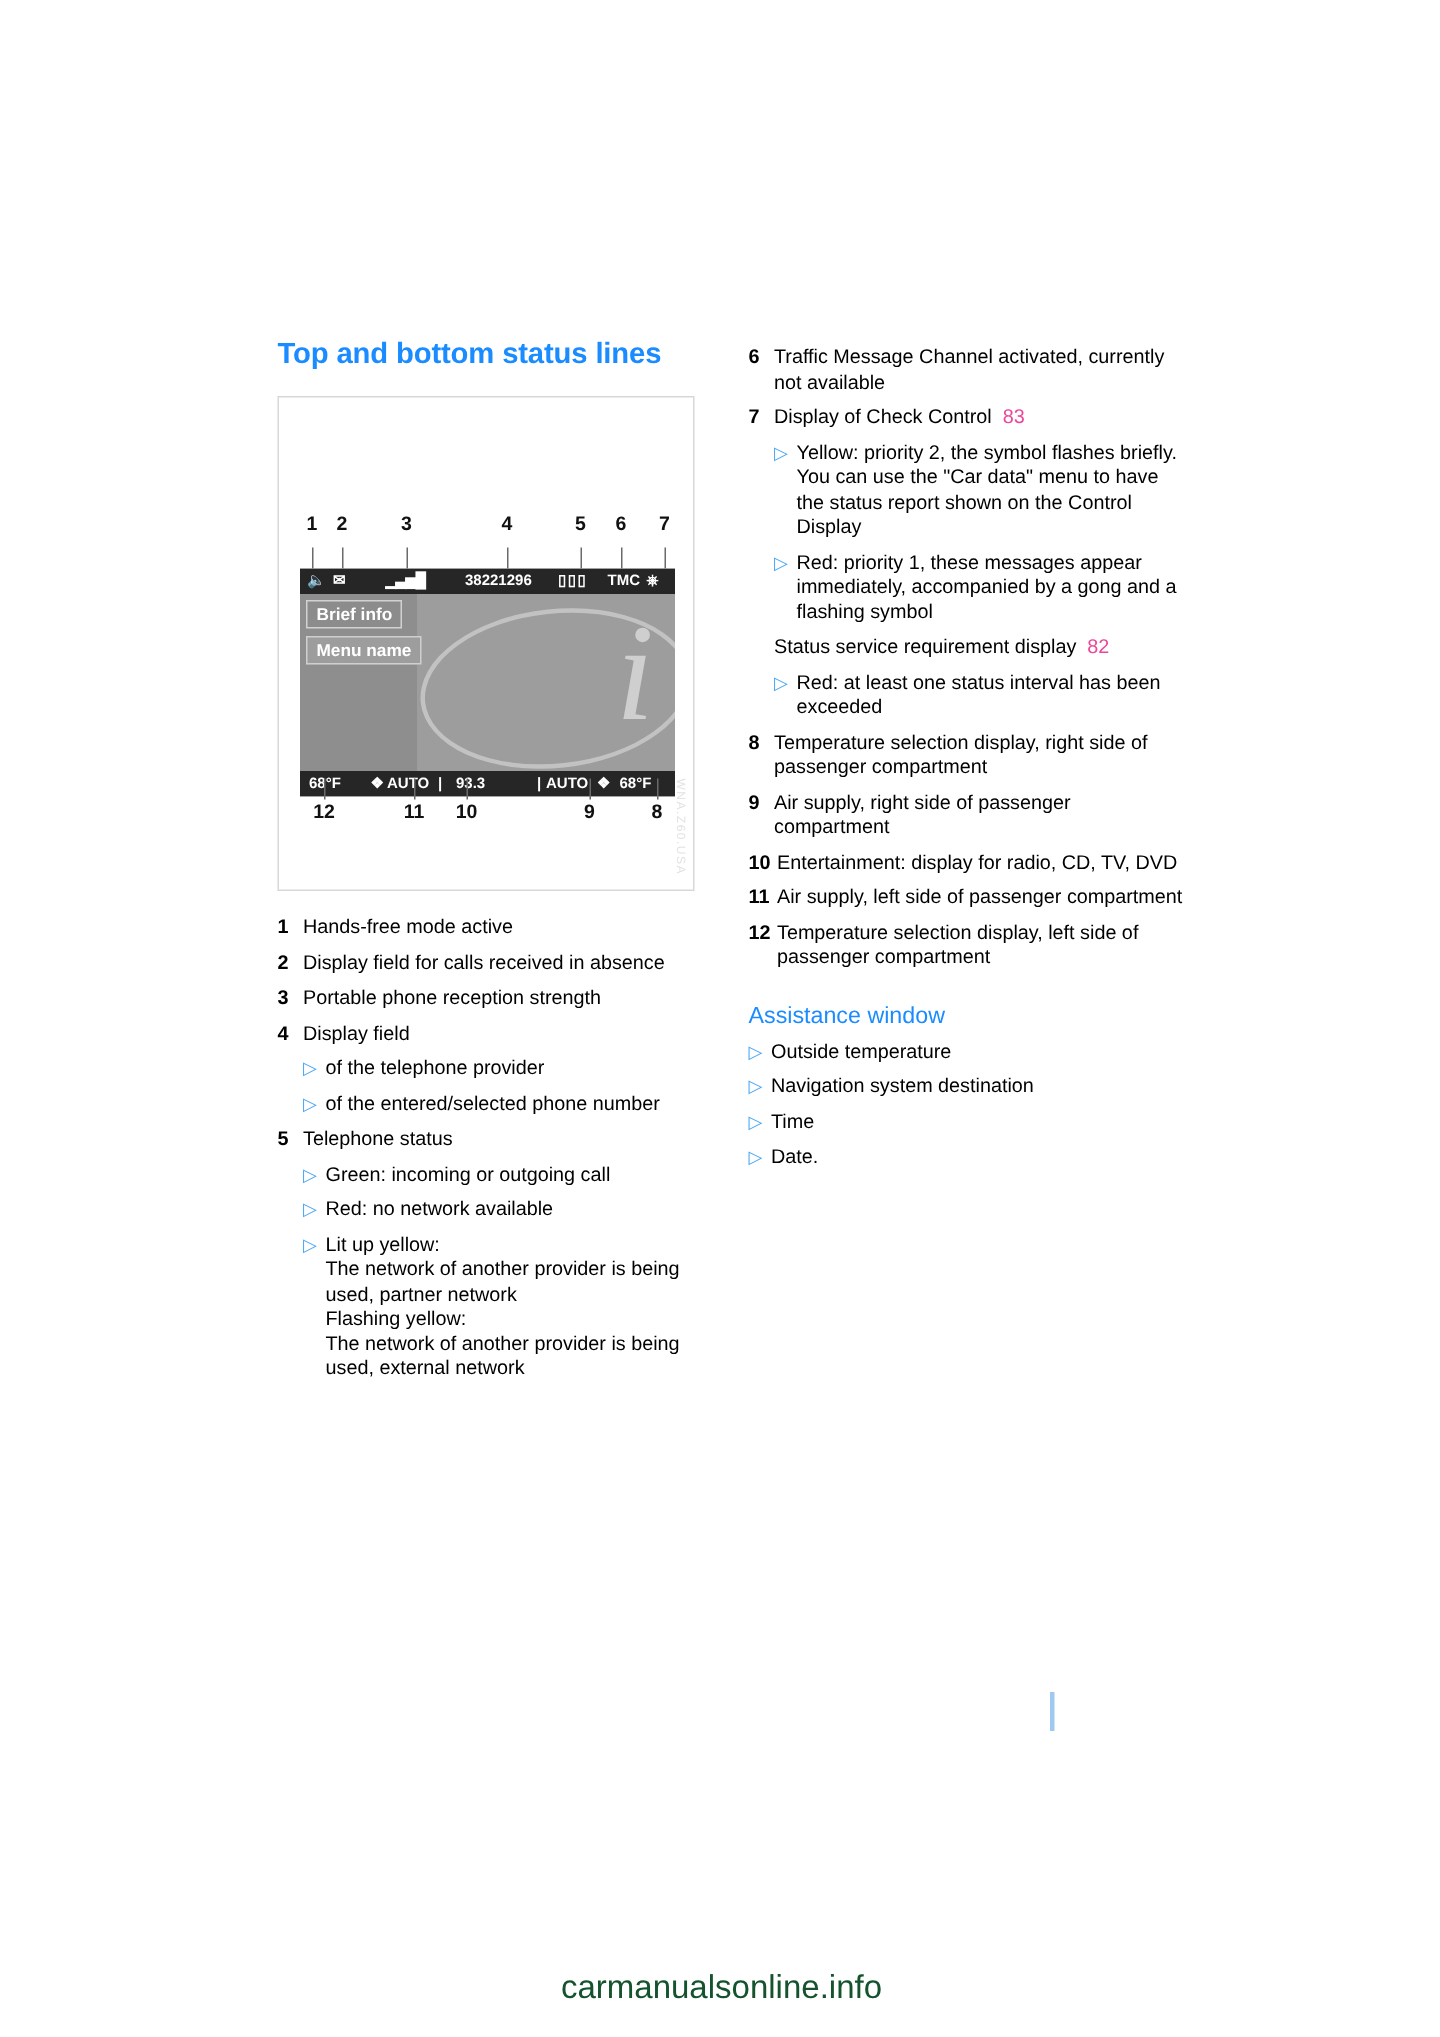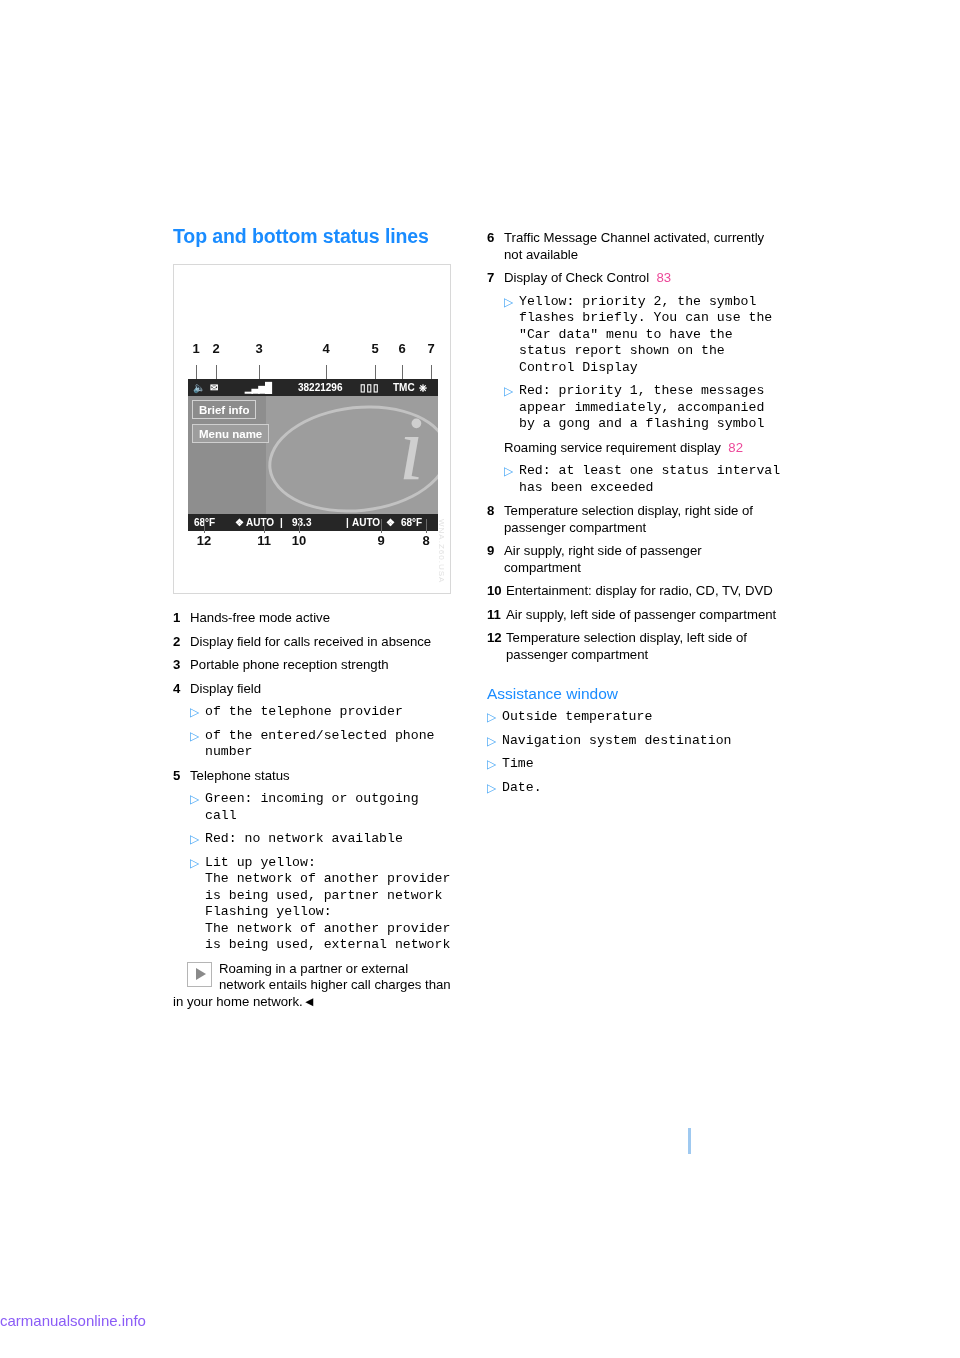--- a/index.html
+++ b/index.html
@@ -11,21 +11,21 @@
     width: 960px;
     height: 1358px;
     position: relative;
     font-family: "Liberation Sans", sans-serif;
     -webkit-font-smoothing: antialiased;
   }
 
   
   #page {
     position: absolute;
-    left: 0; top: 0;
+    left: 12px; top: 0;
     width: 792px;
     height: 1358px;
     overflow: hidden;
   }
 
   
   #sidebar {
     position: absolute;
     left: 820px;
     top: 205px;
@@ -237,21 +237,21 @@
     line-height: 16.5px;
     margin: 0 0 7px 17px;
     font-family: "Liberation Sans", sans-serif;
   }
   .sub .tri {
     flex: 0 0 15px;
     color: #49a7f5;
     font-size: 12px;
     line-height: 16.5px;
   }
-  .sub .txt { flex: 1 1 auto; font-family: Liberation Mono, monospace; }
+  .sub .txt { flex: 1 1 auto; }
 
   .plain {
     font-size: 13.2px;
     line-height: 16.5px;
     margin: 0 0 7px 17px;
     font-family: "Liberation Sans", sans-serif;
   }
   .plain.noindent { margin-left: 0; }
 
   .pref {
@@ -316,23 +316,23 @@
     top: 1128px;
     width: 3px;
     height: 26px;
     background: #9fc9f0;
   }
   #watermark {
     position: absolute;
     left: 0;
     top: 1312px;
     width: 938px;
-    text-align: left;
-    font-size: 15px;
-    color: #8b5cf6;
+    text-align: center;
+    font-size: 22px;
+    color: #14532d;
     font-family: "Liberation Sans", sans-serif;
   }
 </style>
 </head>
 <body>
 
 <div id="page">
 
   <div id="content">
 
@@ -459,24 +459,20 @@
         <span class="txt">Red: no network available</span>
       </div>
       <div class="sub">
         <span class="tri">▷</span>
         <span class="txt" style="white-space:pre-line;">Lit up yellow:
 The network of another provider is being used, partner network
 Flashing yellow:
 The network of another provider is being used, external network</span>
       </div>
 
-      <div class="note">
-        <span class="icon-box"></span>
-        <span>Roaming in a partner or external network entails higher call charges than in your home network.</span><span class="endmark">◄</span>
-      </div>
 
     </div>
 
     <div id="col-right">
 
       <div class="item">
         <span class="num">6</span>
         <span class="txt">Traffic Message Channel activated, currently not available</span>
       </div>
 
@@ -486,21 +482,21 @@
       </div>
       <div class="sub">
         <span class="tri">▷</span>
         <span class="txt">Yellow: priority 2, the symbol flashes briefly. You can use the "Car data" menu to have the status report shown on the Control Display</span>
       </div>
       <div class="sub">
         <span class="tri">▷</span>
         <span class="txt">Red: priority 1, these messages appear immediately, accompanied by a gong and a flashing symbol</span>
       </div>
 
-      <div class="plain"><span>Roaming service requirement display</span>&nbsp;&nbsp;<span class="pref">82</span></div>
+      <div class="plain"><span>Status service requirement display</span>&nbsp;&nbsp;<span class="pref">82</span></div>
 
       <div class="sub">
         <span class="tri">▷</span>
         <span class="txt">Red: at least one status interval has been exceeded</span>
       </div>
 
       <div class="item">
         <span class="num">8</span>
         <span class="txt">Temperature selection display, right side of passenger compartment</span>
       </div>

